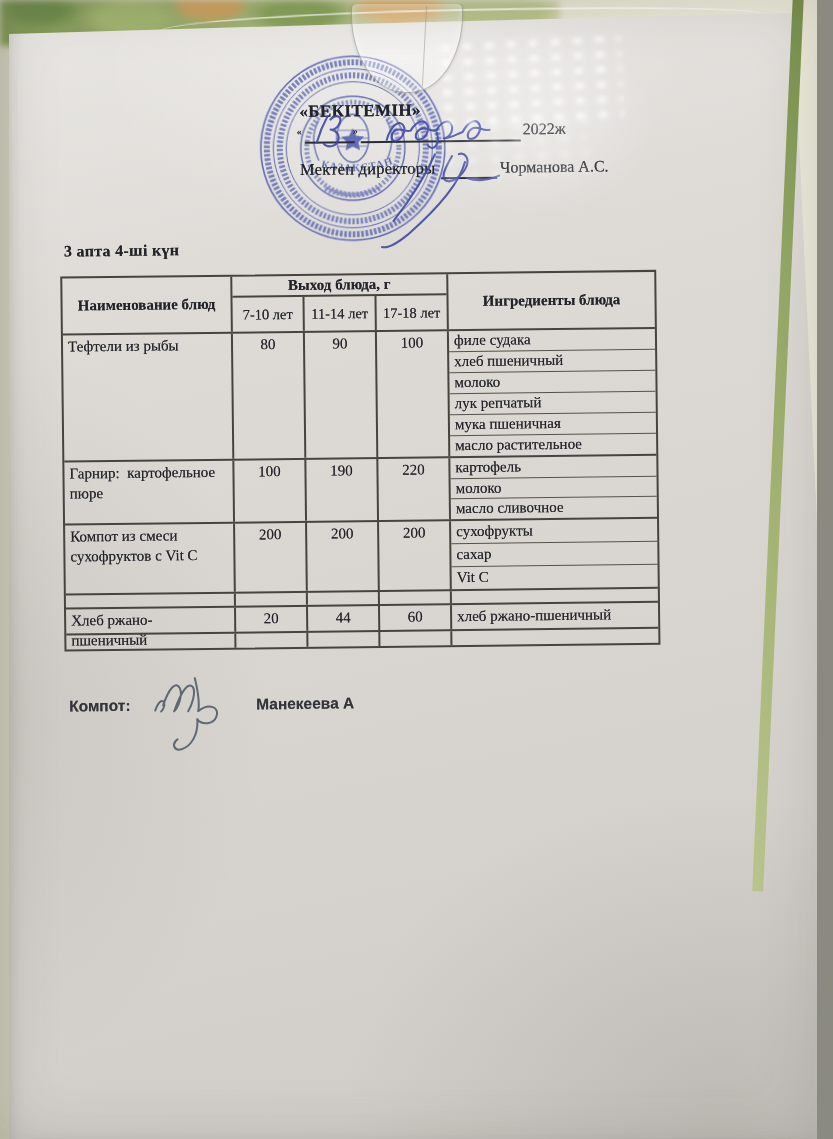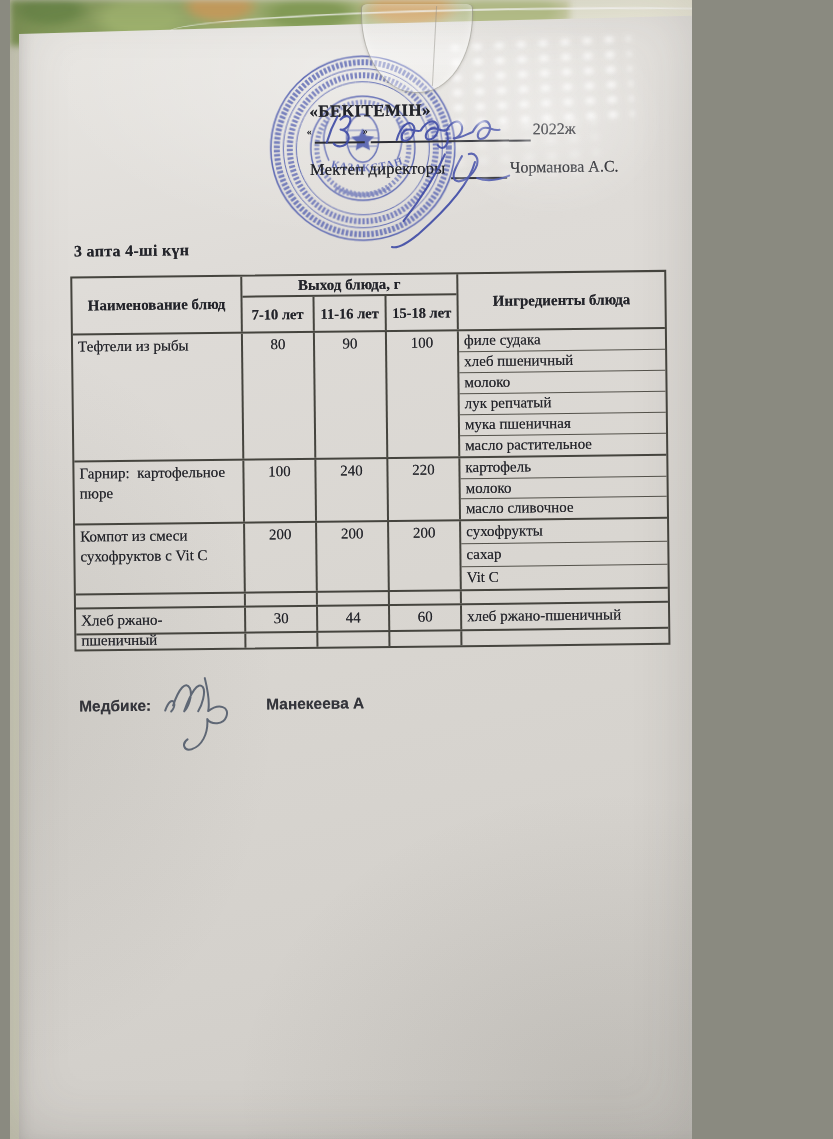--- a/index.html
+++ b/index.html
@@ -1,17 +1,17 @@
 <!DOCTYPE html>
 <html><head>
 <meta charset="utf-8">
 <style>
   html,body{margin:0;padding:0;background:#8a8a80;}
-  .stage{position:relative;width:682px;height:1139px;overflow:hidden;
-         font-family:"Liberation Serif", serif;margin-left:10px;}
+  .stage{position:relative;width:817px;height:1139px;overflow:hidden;
+         font-family:"Liberation Serif", serif;}
   .abs{position:absolute;}
 
   
   .photo-bg{inset:0;background:linear-gradient(90deg,#c9c8b6 0%,#dcdcc8 40%,#e4e4d2 70%,#eceada 100%);}
   .poster-strip{left:0;top:0;width:560px;height:46px;filter:blur(3px);
     background:
       radial-gradient(60px 26px at 40px 10px,#6d8a4a 0 40%,transparent 70%),
       radial-gradient(70px 30px at 130px 18px,#9fb36e 0 45%,transparent 75%),
       radial-gradient(55px 24px at 210px 6px,#c9a05e 0 45%,transparent 75%),
       radial-gradient(80px 30px at 300px 14px,#86a058 0 40%,transparent 70%),
@@ -80,21 +80,21 @@
   .c-ings{flex:1;border-left:2px solid #45443e;display:flex;flex-direction:column;}
   .ing{flex:1;display:flex;align-items:center;padding-left:5px;border-bottom:1.5px solid #54524b;}
   .ing:last-child{border-bottom:none;}
   .thead{display:flex;box-sizing:border-box;}
   .h-name{width:168px;display:flex;align-items:center;justify-content:center;
           font-weight:bold;text-align:center;}
   .h-out{width:216px;border-left:2px solid #45443e;display:flex;flex-direction:column;box-sizing:border-box;}
   .out-title{height:21px;display:flex;align-items:center;justify-content:center;
              font-weight:bold;border-bottom:2px solid #45443e;box-sizing:border-box;}
   .ages{display:flex;height:34px;}
-  .age{flex:1;display:flex;align-items:center;justify-content:center;font-weight:bold;font-size:14.5px;}
+  .age{flex:1;display:flex;align-items:center;justify-content:center;font-weight:normal;font-size:14.5px;}
   .age + .age{border-left:2px solid #45443e;}
   .h-ing{flex:1;border-left:2px solid #45443e;display:flex;align-items:center;justify-content:center;font-weight:bold;}
   .r-tef{height:127px;}  .r-gar{height:63px;}  .r-kom{height:70px;}
   .r-spacer{height:14px;} .r-bread{height:26px;} .r-empty{height:16px;}
 
   
   .sans{font-family:"Liberation Sans", sans-serif;font-weight:600;color:#34353b;
         text-shadow:0 0 .4px rgba(50,50,56,.6);}
   .nurse-label{left:66px;top:694px;font-size:15.5px;}
   .nurse-name{left:253px;top:694px;font-size:15.5px;}
@@ -173,22 +173,22 @@
     <div class="abs serif-line week-title">3 апта 4-ші күн</div>
 
     <div class="abs menu-table">
 
       <div class="thead trow first">
         <div class="h-name cell">Наименование блюд</div>
         <div class="h-out cell">
           <div class="out-title">Выход блюда, г</div>
           <div class="ages">
             <div class="age">7-10 лет</div>
-            <div class="age">11-16 лет</div>
-            <div class="age">15-18 лет</div>
+            <div class="age">11-14 лет</div>
+            <div class="age">17-18 лет</div>
           </div>
         </div>
         <div class="h-ing cell">Ингредиенты блюда</div>
       </div>
 
       <div class="trow r-tef">
         <div class="cell c-name">Тефтели из рыбы</div>
         <div class="cell c-num">80</div>
         <div class="cell c-num">90</div>
         <div class="cell c-num">100</div>
@@ -198,21 +198,21 @@
           <div class="ing">молоко</div>
           <div class="ing">лук репчатый</div>
           <div class="ing">мука пшеничная</div>
           <div class="ing">масло растительное</div>
         </div>
       </div>
 
       <div class="trow r-gar">
         <div class="cell c-name">Гарнир:  картофельное пюре</div>
         <div class="cell c-num">100</div>
-        <div class="cell c-num">240</div>
+        <div class="cell c-num">190</div>
         <div class="cell c-num">220</div>
         <div class="cell c-ings">
           <div class="ing">картофель</div>
           <div class="ing">молоко</div>
           <div class="ing">масло сливочное</div>
         </div>
       </div>
 
       <div class="trow r-kom">
         <div class="cell c-name">Компот из смеси сухофруктов с Vit C</div>
@@ -229,38 +229,38 @@
       <div class="trow r-spacer">
         <div class="cell c-name"></div>
         <div class="cell c-num"></div>
         <div class="cell c-num"></div>
         <div class="cell c-num"></div>
         <div class="cell c-ings"></div>
       </div>
 
       <div class="trow r-bread">
         <div class="cell c-name">Хлеб ржано-пшеничный</div>
-        <div class="cell c-num">30</div>
+        <div class="cell c-num">20</div>
         <div class="cell c-num">44</div>
         <div class="cell c-num">60</div>
         <div class="cell c-ings">
           <div class="ing">хлеб ржано-пшеничный</div>
         </div>
       </div>
 
       <div class="trow r-empty">
         <div class="cell c-name"></div>
         <div class="cell c-num"></div>
         <div class="cell c-num"></div>
         <div class="cell c-num"></div>
         <div class="cell c-ings"></div>
       </div>
     </div>
 
-    <div class="abs sans nurse-label">Медбике:</div>
+    <div class="abs sans nurse-label">Компот:</div>
     <svg class="abs" style="left:142px;top:662px;" width="110" height="92" viewBox="0 0 110 92">
       <g fill="none" stroke="#4a5566" stroke-width="2" stroke-linecap="round" stroke-linejoin="round" opacity=".85">
         <path d="M10,46 C13,38 17,34 19,38 C20,41 18,45 16,47"></path>
         <path d="M18,41 C24,24 31,16 35,24 C38,31 33,43 29,47 C36,28 43,17 48,23 C51,28 47,41 43,47"></path>
         <path d="M50,14 C53,27 55,38 53,47 C64,39 75,43 71,53 C68,61 56,61 52,55 C53,70 46,82 36,85 C28,87 26,79 32,75"></path>
       </g>
     </svg>
     <div class="abs sans nurse-name">Манекеева А</div>
   </div>
 

